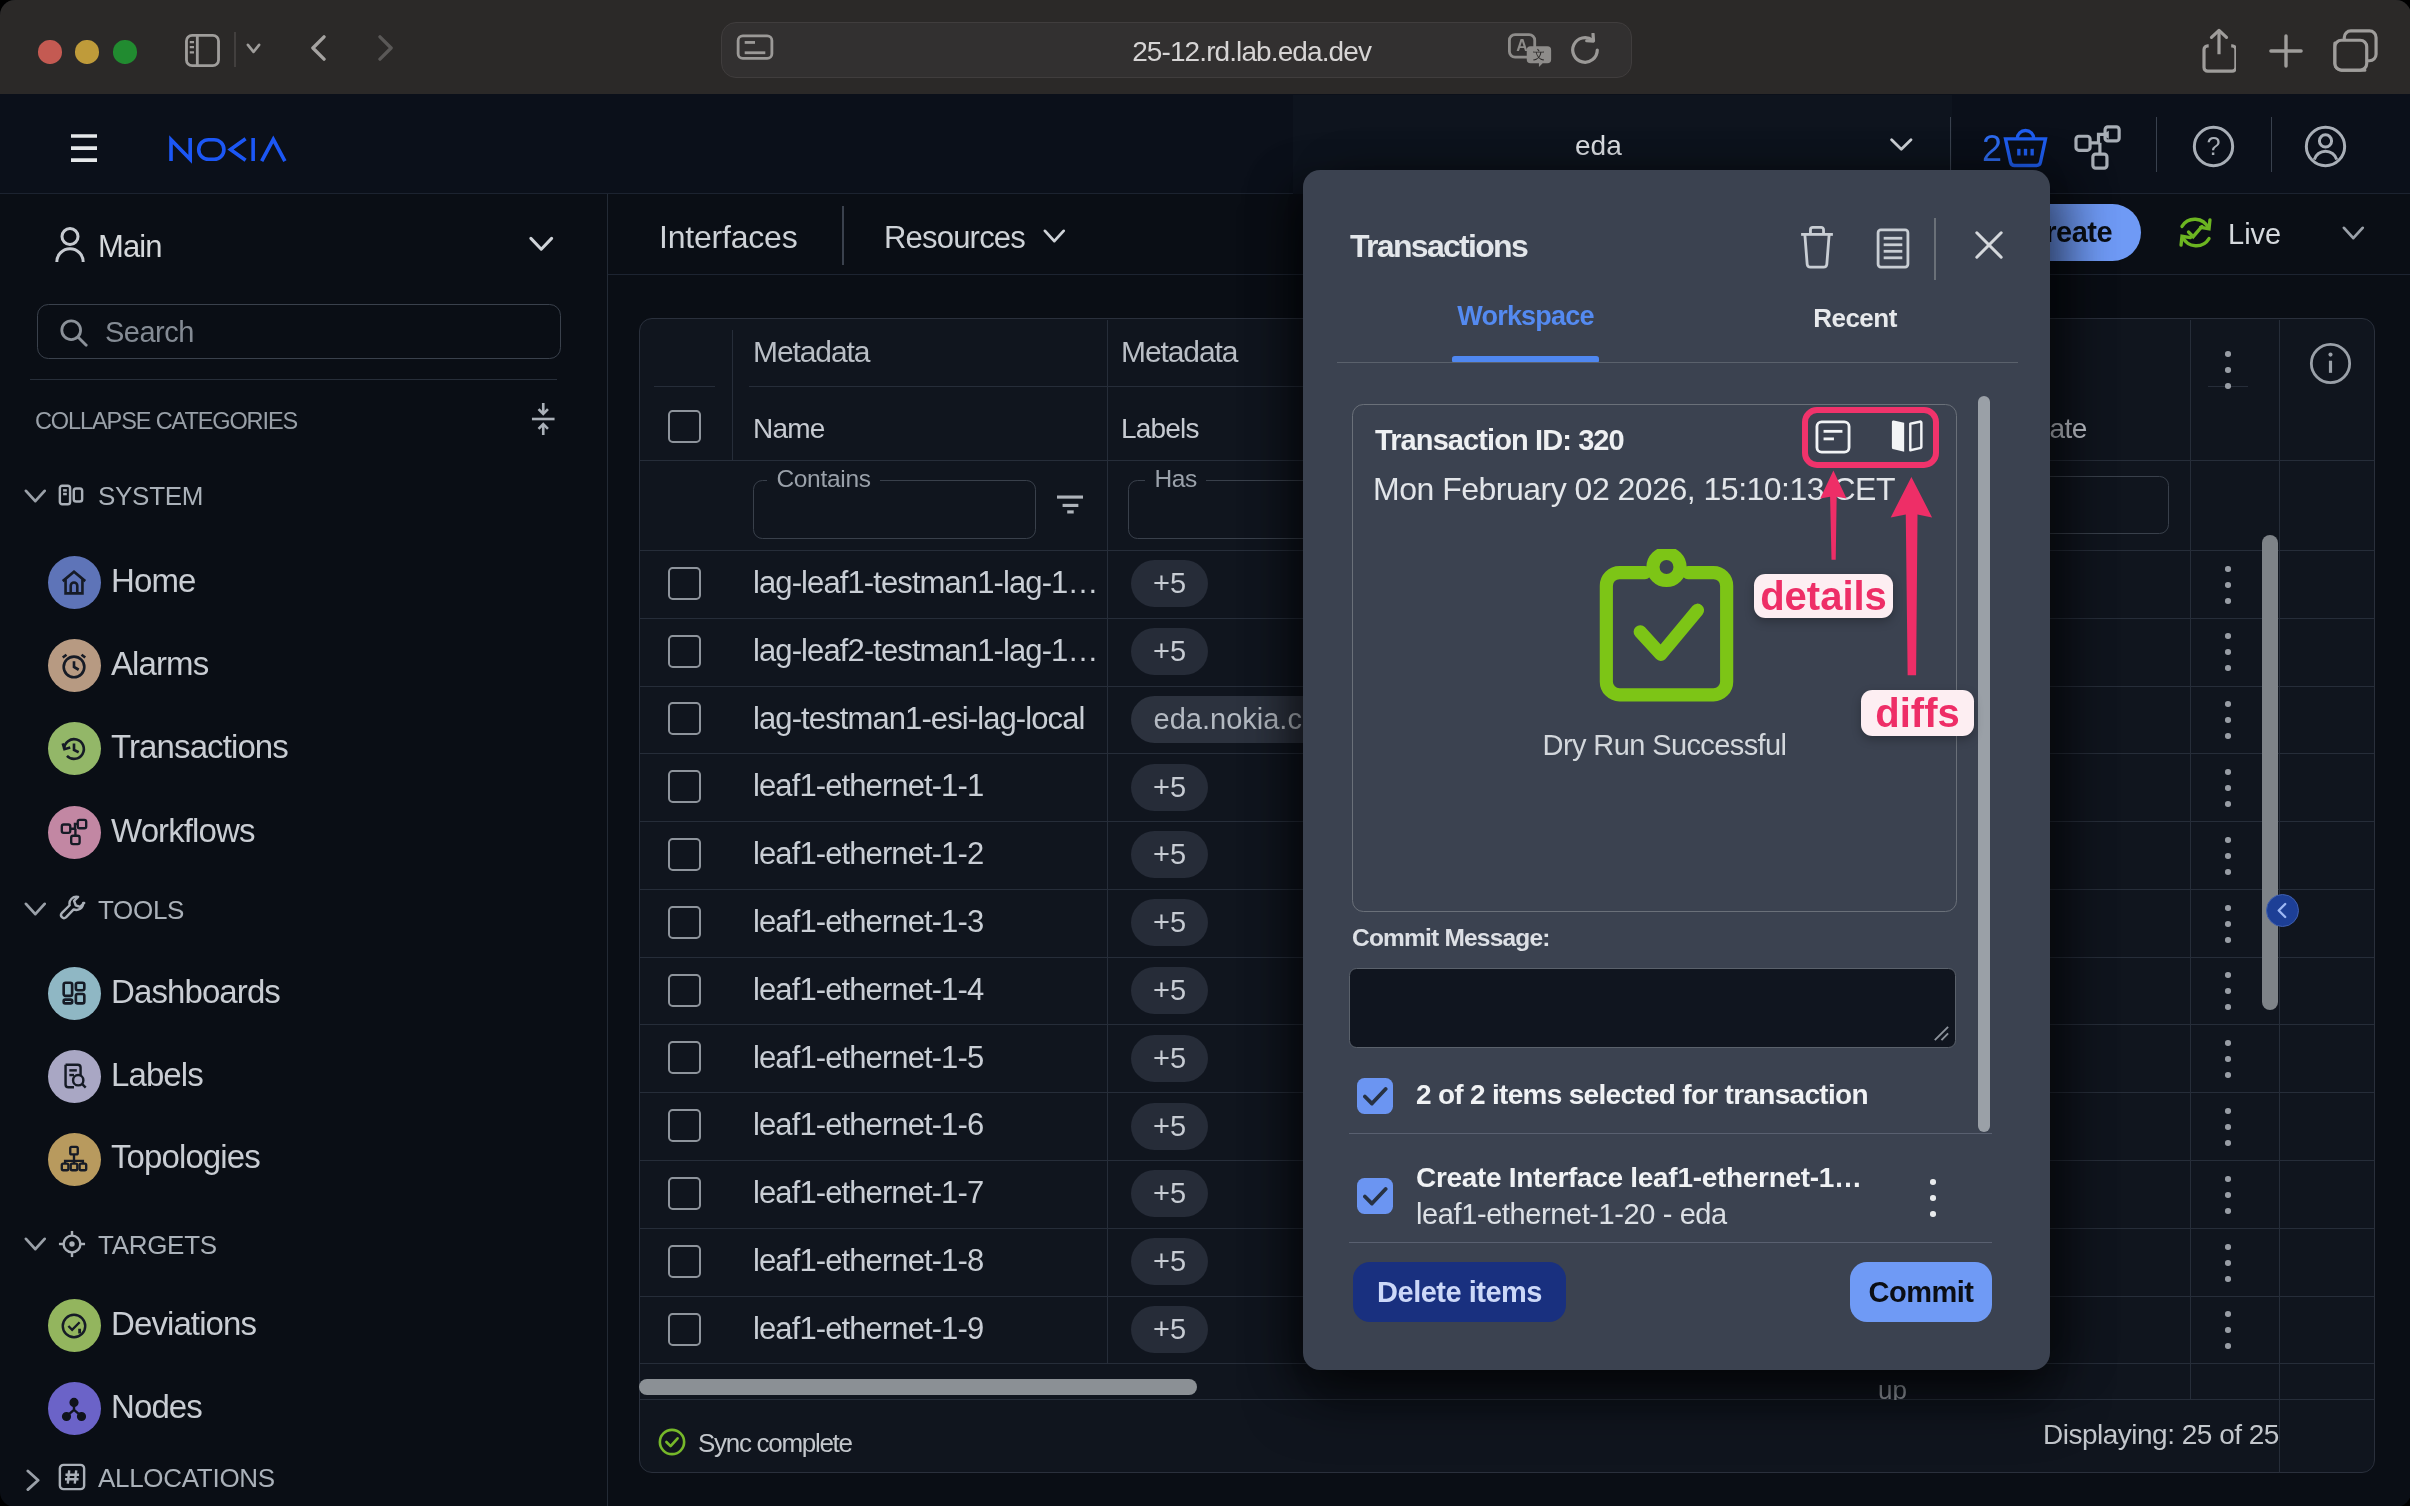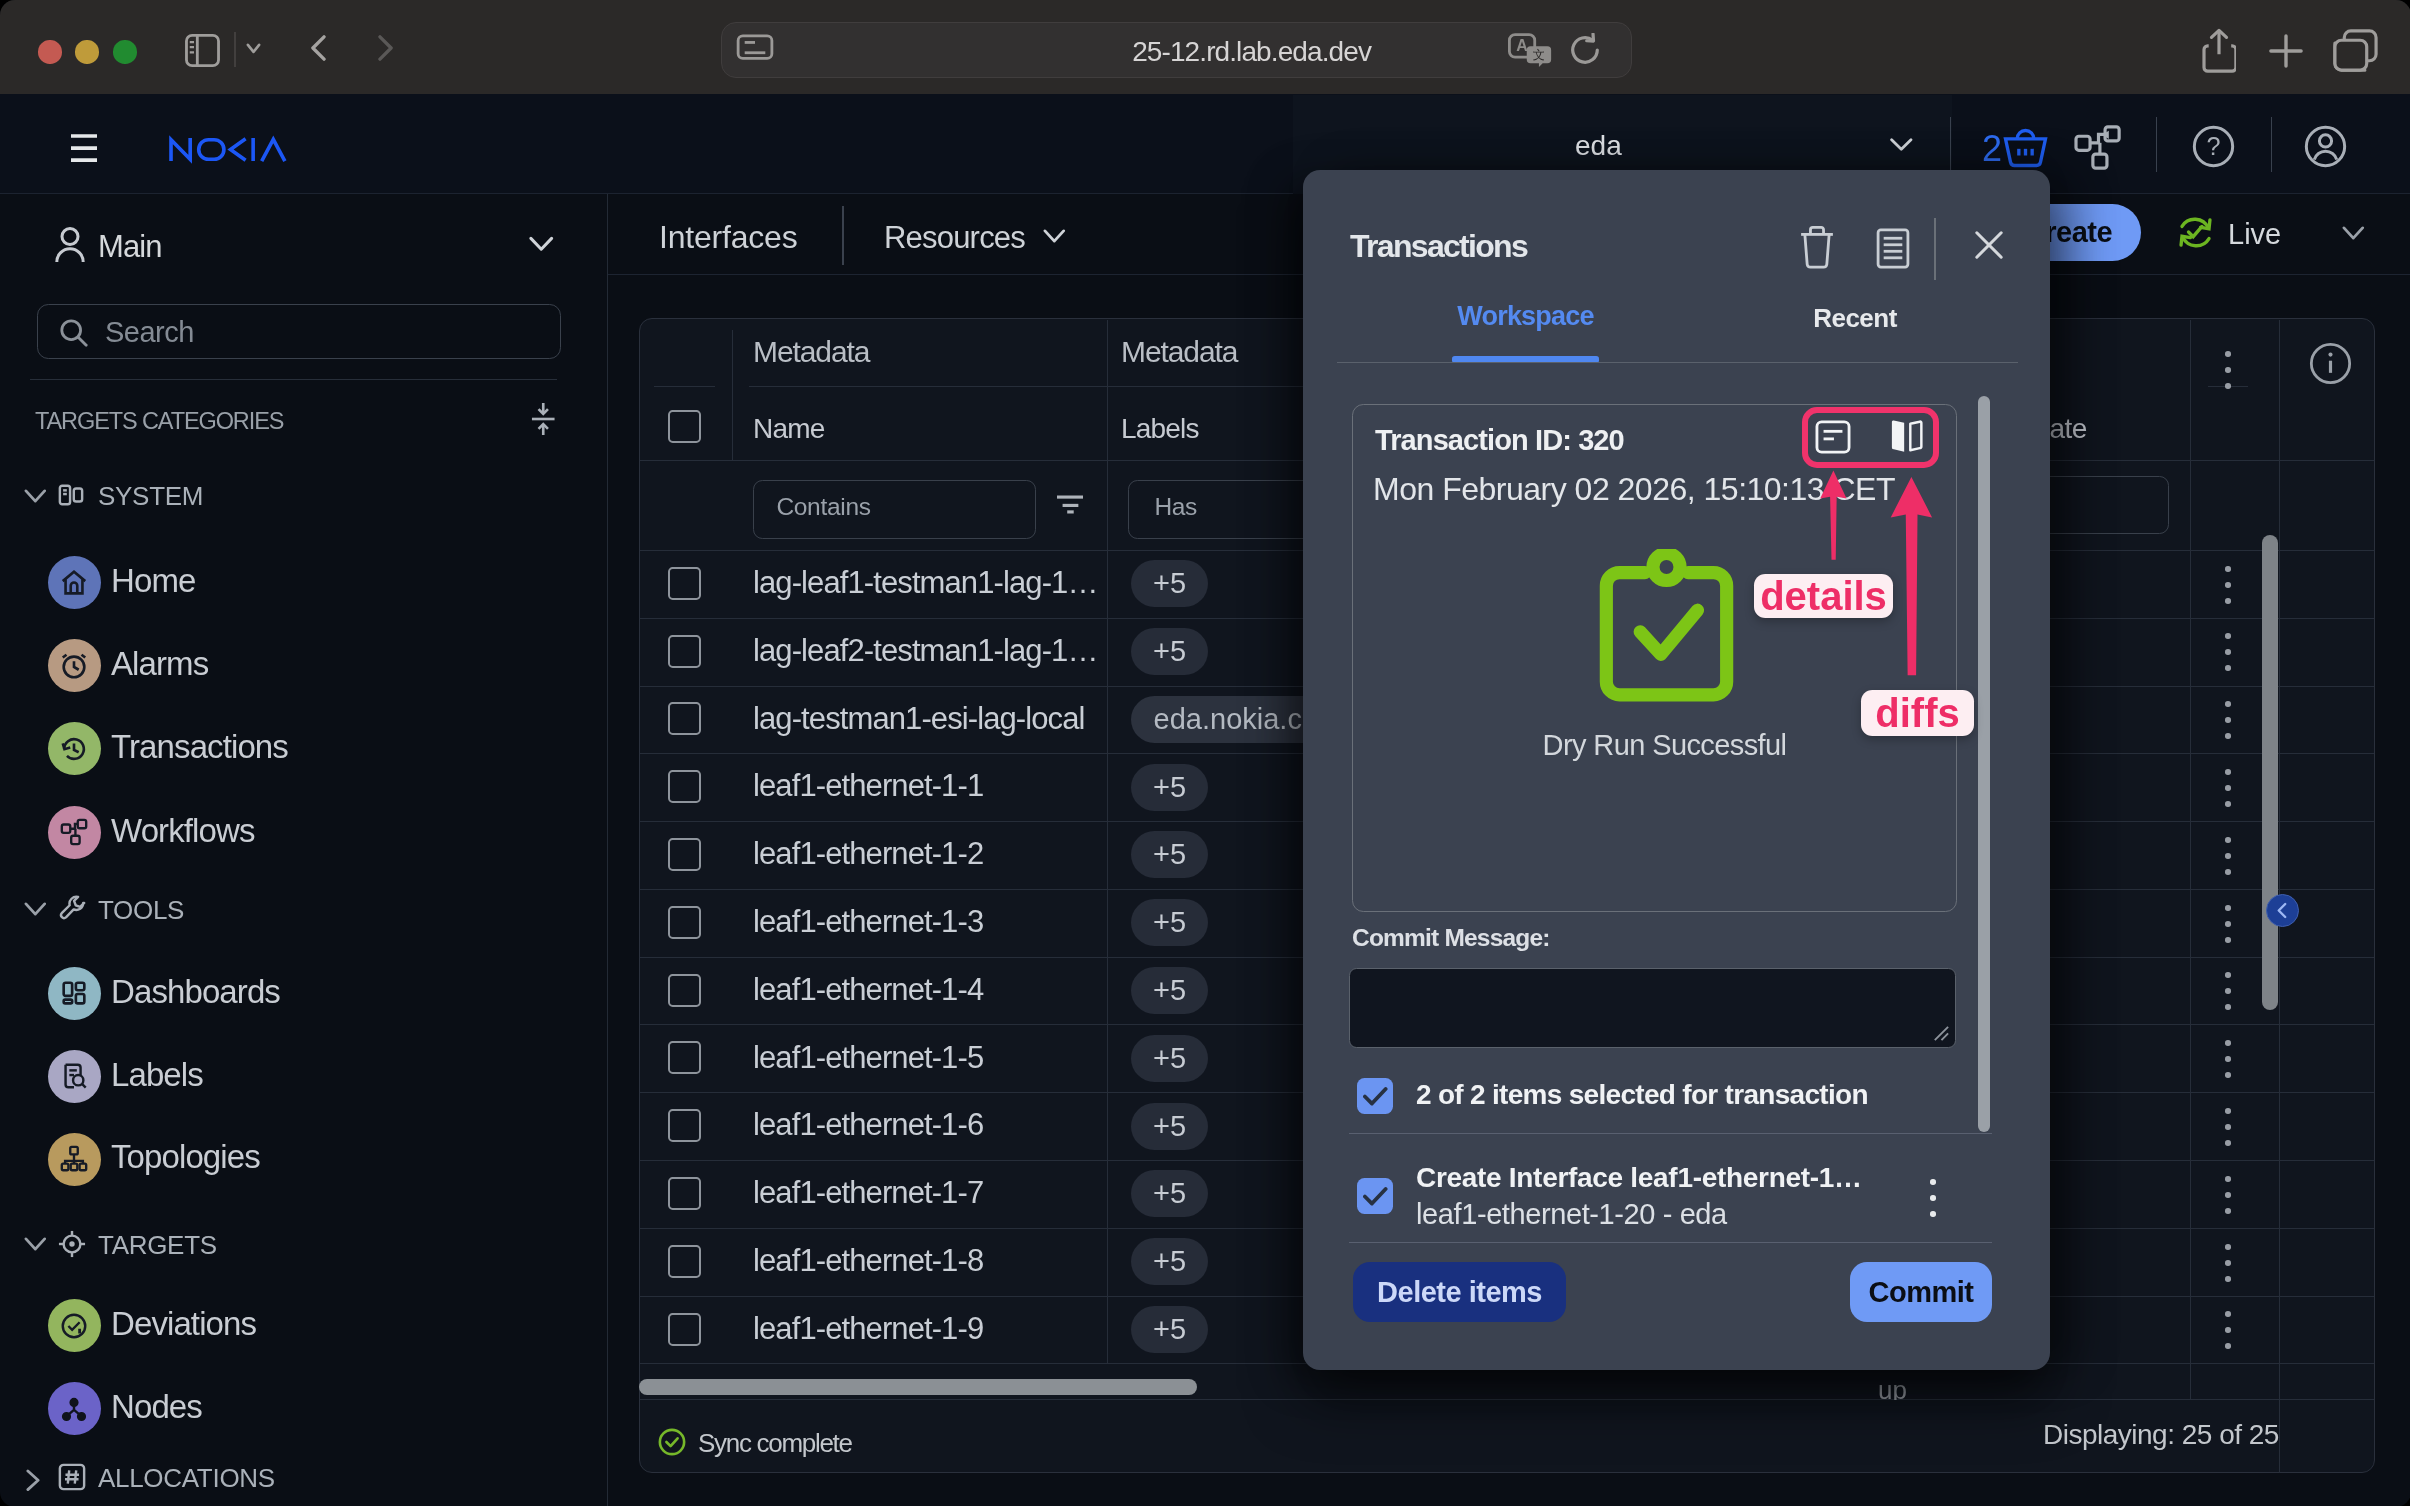--- a/index.html
+++ b/index.html
@@ -14,21 +14,21 @@
 .sidebar-b{left:607px;top:194px;width:0.9px;height:1313px;background:#232a35;}
 .tabline{left:608px;top:274px;width:1802px;height:0.9px;background:#1d2431;}
 .tbl{left:639px;top:318px;width:1736px;height:1155px;background:#10151e;border:0.9px solid #2a303c;border-radius:13px;box-sizing:border-box;}
 .hl{background:#262d39;height:0.9px;}
 .vl{background:#262d39;width:0.9px;}
 .ck{box-sizing:border-box;width:33px;height:33px;border:2.8px solid #8e949c;border-radius:4.7px;background:transparent;}
 .chip{background:#262c38;border-radius:23.5px;color:#c7ccd3;font-size:29px;display:flex;align-items:center;justify-content:center;}
 .rowtx{font-size:31px;color:#c9ced5;letter-spacing:-0.9px;}
 .hdtx{font-size:30px;color:#b9bec5;letter-spacing:-1.1px;}
 .fl{box-sizing:border-box;border:1.9px solid #39404b;border-radius:9.4px;}
-.leg{font-size:24.5px;color:#9aa1aa;background:#10151e;padding:0 9.4px;line-height:24.5px;letter-spacing:-0.3px;margin-top:28px;}
+.leg{font-size:24.5px;color:#9aa1aa;background:#10151e;padding:0 9.4px;line-height:24.5px;letter-spacing:-0.3px;}
 .kb i{display:block;width:5.6px;height:5.6px;border-radius:50%;background:#989da5;margin:10.4px auto 0;}
 .drawer{left:1303px;top:170px;width:747px;height:1200px;background:#3b4250;border-radius:17px;
   box-shadow:0 28px 56px rgba(0,0,0,.55),28px 0 42px rgba(0,0,0,.28),-19px 9.4px 38px rgba(0,0,0,.3);}
 .dtx{color:#e3e6ea;}
 .dck{box-sizing:border-box;width:36px;height:36px;border-radius:7.5px;background:#6b95f2;}
 .ddiv{width:643px;height:0.9px;background:#596070;}
 .btn{border-radius:17px;font-weight:bold;font-size:29px;letter-spacing:-0.5px;display:flex;align-items:center;justify-content:center;}
 .pinkchip{background:#fdeef2;border-radius:11.3px;color:#ee2e67;font-weight:bold;font-size:40px;
   display:flex;align-items:center;justify-content:center;box-shadow:0 3.8px 9.4px rgba(0,0,0,.25);text-align:center;}
 .sb{position:absolute;border-radius:8.5px;}
@@ -154,21 +154,21 @@
 <svg class="a" style="left:529px;top:236px" width="24.5" height="16" viewBox="0 0 26 17">
 <polyline points="2,2.5 13,14 24,2.5" fill="none" stroke="#cfd3d8" stroke-width="3.2" stroke-linecap="round" stroke-linejoin="round"></polyline>
       </svg>
 <div class="a" style="left:37px;top:304px;width:524px;height:55px;border:1.9px solid #3a414c;border-radius:11.3px;box-sizing:border-box"></div>
 <svg class="a" style="left:59px;top:318px" width="30" height="30" viewBox="0 0 32 32">
 <circle cx="13" cy="13" r="10" fill="none" stroke="#8b9199" stroke-width="3"></circle>
 <line x1="20.5" y1="20.5" x2="29" y2="29" stroke="#8b9199" stroke-width="3" stroke-linecap="round"></line>
 </svg>
 <div class="a" style="left:105px;top:316px;font-size:29px;letter-spacing:-0.5px;color:#848b94">Search</div>
 <div class="a" style="left:30px;top:379px;width:527px;height:0.9px;background:#272e39"></div>
-<div class="a" style="left:35px;top:408px;font-size:23.5px;color:#99a0a8;letter-spacing:-1.1px">TARGETS CATEGORIES</div>
+<div class="a" style="left:35px;top:408px;font-size:23.5px;color:#99a0a8;letter-spacing:-1.1px">COLLAPSE CATEGORIES</div>
 <svg class="a" style="left:531px;top:402px" width="24.5" height="34" viewBox="0 0 26 36">
 <g stroke="#aab0b8" stroke-width="2.8" fill="none">
 <line x1="1" y1="18" x2="25" y2="18"></line>
 <line x1="13" y1="1" x2="13" y2="12"></line>
           <polyline points="8,7.5 13,12.5 18,7.5"></polyline>
 <line x1="13" y1="35" x2="13" y2="24"></line>
           <polyline points="8,28.5 13,23.5 18,28.5"></polyline>
 </g>
       </svg>
 <svg class="a" style="left:23.5px;top:489px" width="22.6" height="14" viewBox="0 0 24 15">

